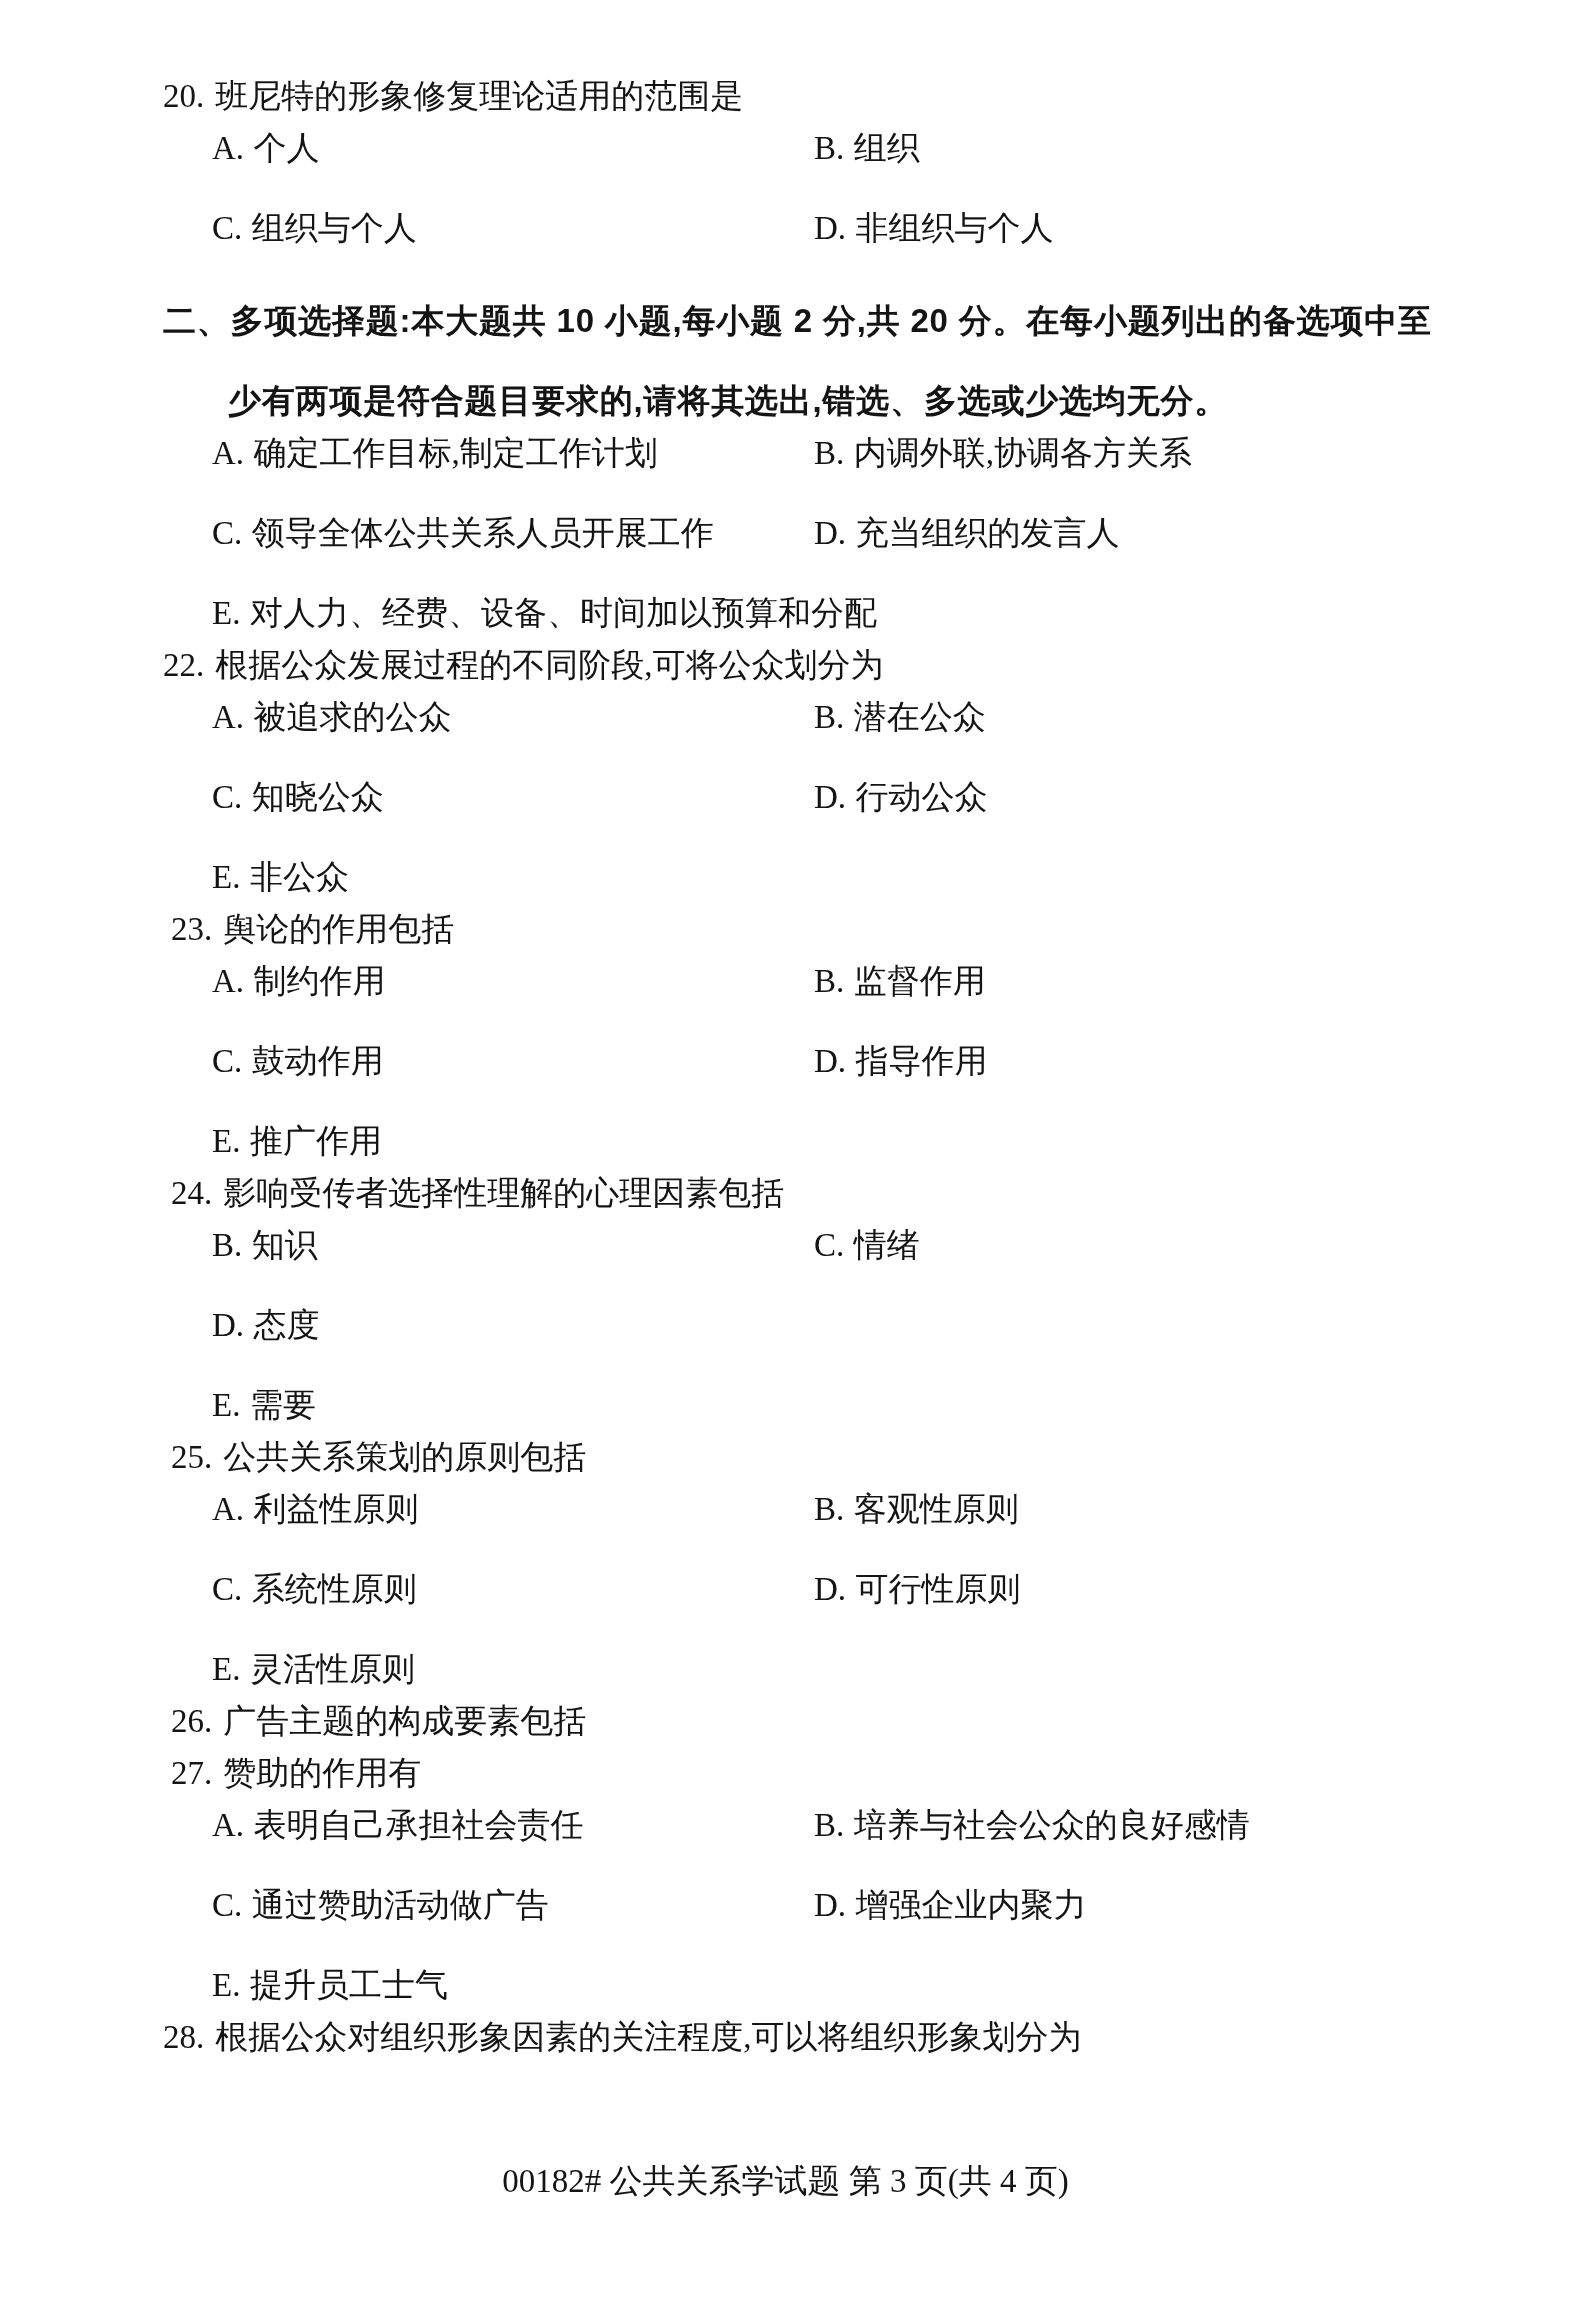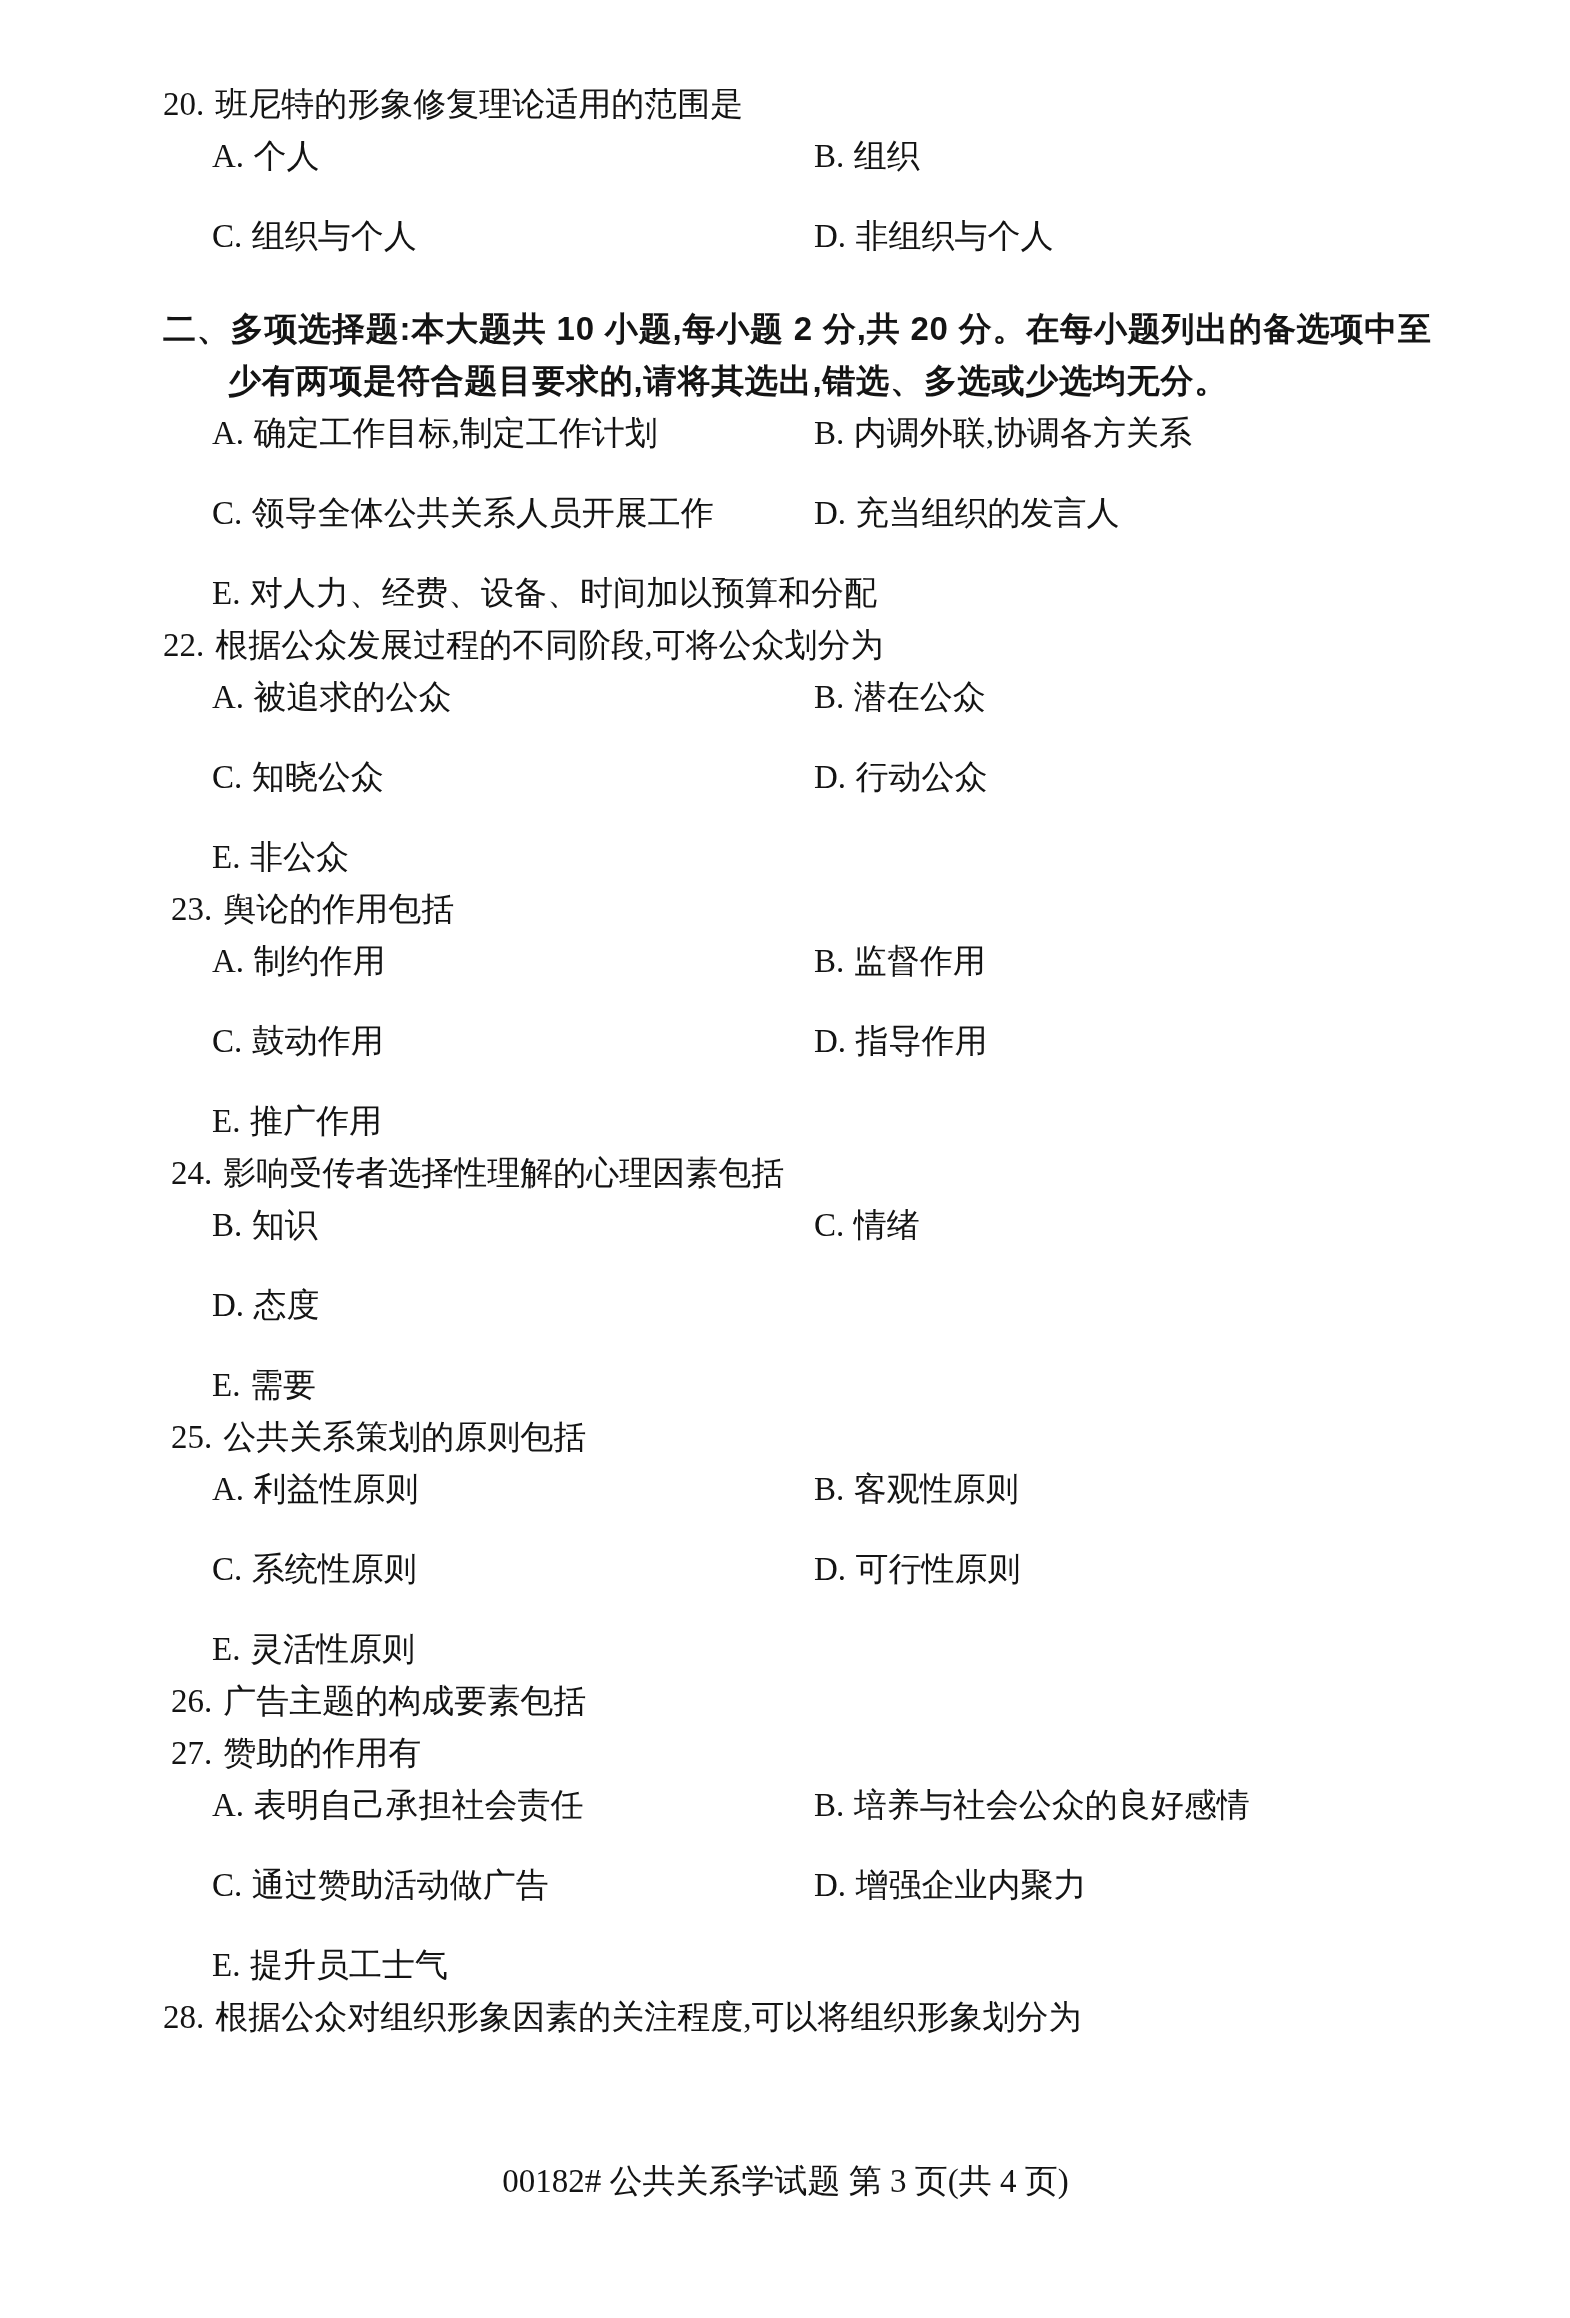--- a/index.html
+++ b/index.html
@@ -11,24 +11,24 @@
     margin: 0 auto;
     background: #ffffff;
     color: #141414;
     font-family: "Liberation Serif", "DejaVu Serif", serif;
     font-size: 33px;
     overflow: hidden;
   }
   .content {
     position: absolute;
     left: 163px;
-    top: 78px;
+    top: 70px;
     width: 1303px;
   }
-  .line { line-height: 52px; white-space: nowrap; }
+  .line { line-height: 52px; white-space: nowrap; margin-top: 28px; }
   .stem { line-height: 52px; white-space: nowrap; }
   .qnum { display: inline-block; margin-right: 11px; }
   .options {
     display: grid;
     grid-template-columns: 574px auto;
     padding-left: 49px;
     justify-content: start;
     gap: 28px;
   }
   .opt { line-height: 52px; white-space: nowrap; }

